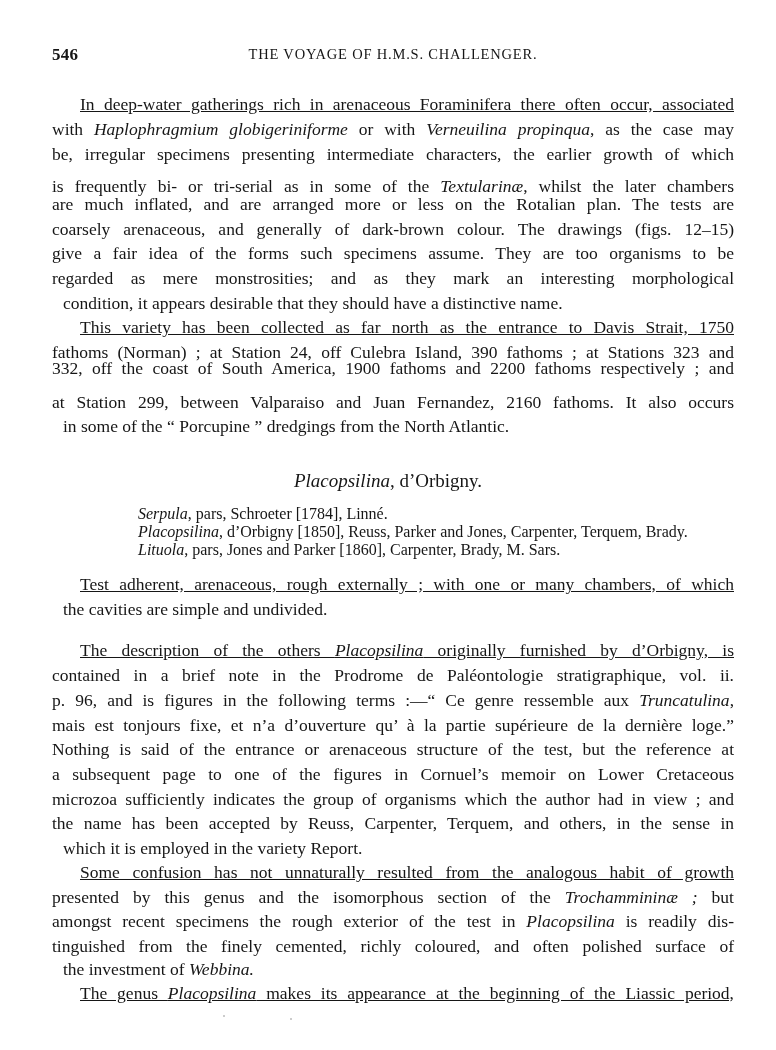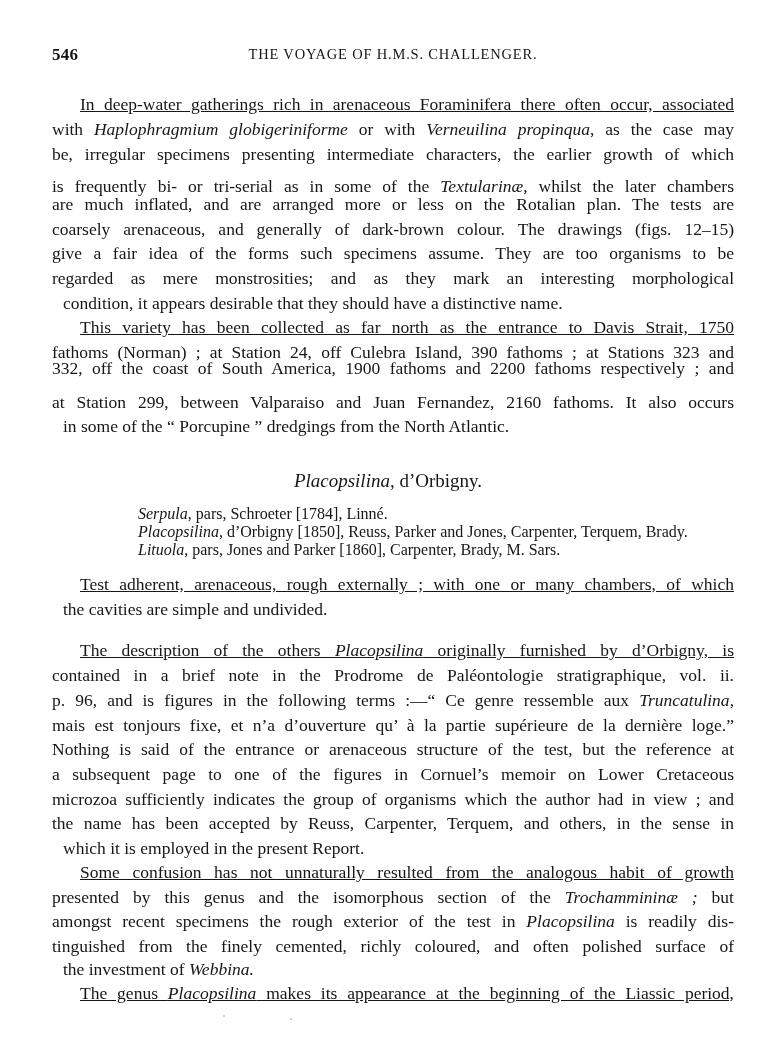--- a/index.html
+++ b/index.html
@@ -69,21 +69,21 @@
 
   <div>
     <div class="line indent" style="top:638px"><span>The description of the others </span><i>Placopsilina</i><span> originally furnished by d’Orbigny, is</span></div>
     <div class="line" style="top:663px"><span>contained in a brief note in the Prodrome de Paléontologie stratigraphique, vol. ii.</span></div>
     <div class="line" style="top:688px"><span>p. 96, and is figures in the following terms :—“ Ce genre ressemble aux </span><i>Truncatulina</i><span>,</span></div>
     <div class="line" style="top:713px"><span>mais est tonjours fixe, et n’a d’ouverture qu’ à la partie supérieure de la dernière loge.”</span></div>
     <div class="line" style="top:737px"><span>Nothing is said of the entrance or arenaceous structure of the test, but the reference at</span></div>
     <div class="line" style="top:762px"><span>a subsequent page to one of the figures in Cornuel’s memoir on Lower Cretaceous</span></div>
     <div class="line" style="top:787px"><span>microzoa sufficiently indicates the group of organisms which the author had in view ; and</span></div>
     <div class="line" style="top:811px"><span>the name has been accepted by Reuss, Carpenter, Terquem, and others, in the sense in</span></div>
-    <div class="line last" style="top:836px"><span>which it is employed in the present Report.</span></div>
+    <div class="line last" style="top:836px"><span>which it is employed in the variety Report.</span></div>
   </div>
 
   <div>
     <div class="line indent" style="top:860px"><span>Some confusion has not unnaturally resulted from the analogous habit of growth</span></div>
     <div class="line" style="top:885px"><span>presented by this genus and the isomorphous section of the </span><i>Trochammininæ ;</i><span> but</span></div>
     <div class="line" style="top:909px"><span>amongst recent specimens the rough exterior of the test in </span><i>Placopsilina</i><span> is readily dis-</span></div>
     <div class="line" style="top:934px"><span>tinguished from the finely cemented, richly coloured, and often polished surface of</span></div>
     <div class="line last" style="top:957px"><span>the investment of </span><i>Webbina.</i></div>
   </div>
 

